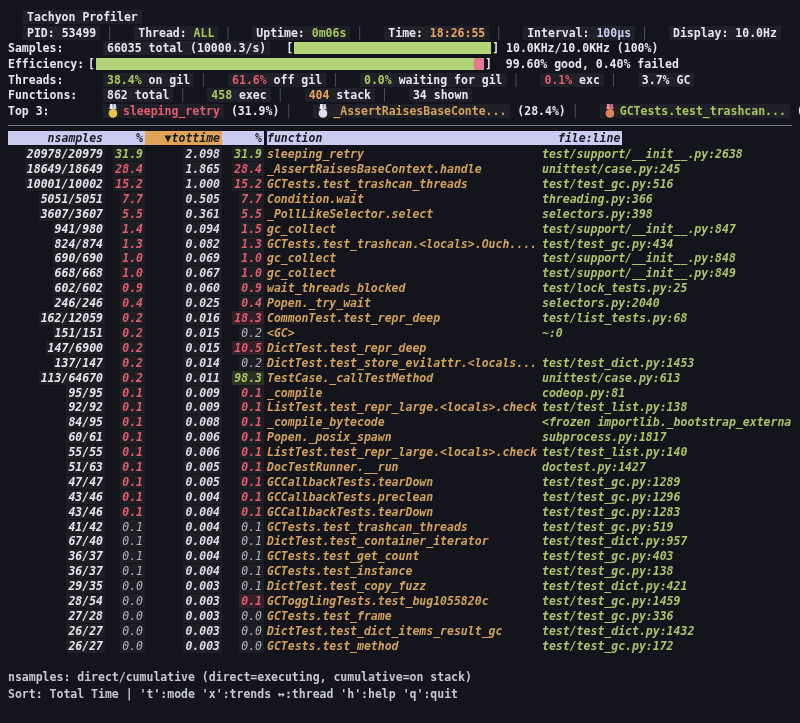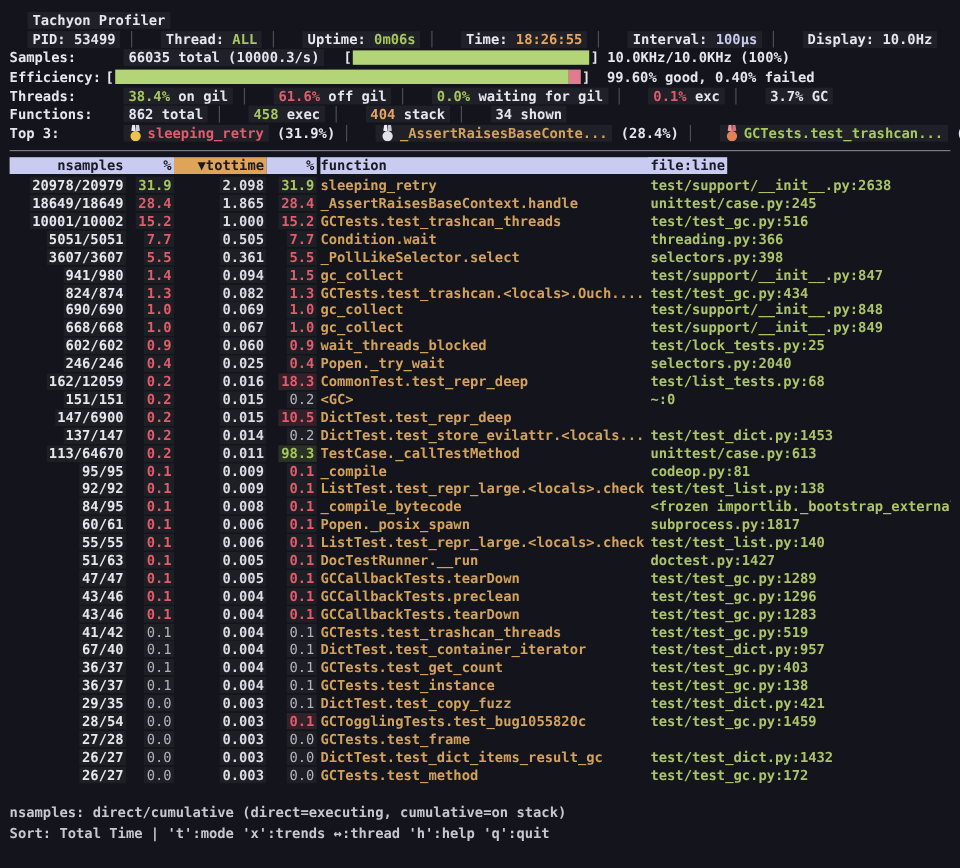--- a/index.html
+++ b/index.html
@@ -37,30 +37,30 @@
   .eff-wrap{display:inline-flex;height:12px;width:388px;margin:0 1px;vertical-align:middle;}
   .eff-good{background:var(--bar-green);flex:1;}
   .eff-bad{background:var(--bar-pink);width:10px;flex:none;}
   .samples-gap{margin-left:16px;}
   .medal{margin:0 5px 0 1px;flex:none;}
   .medal-gold  .coin{fill:#ecc24f;} .medal-gold  .rib{fill:#e9eaf2;} .medal-gold  .rib2{fill:#cdcfdb;}
   .medal-silver .coin{fill:#e0e1eb;} .medal-silver .rib{fill:#f0f1f6;} .medal-silver .rib2{fill:#c4c6d2;}
   .medal-bronze .coin{fill:#e2815a;} .medal-bronze .rib{fill:#ef939f;} .medal-bronze .rib2{fill:#d37683;}
   .rule{height:1px;background:var(--rule);margin:6px 0 4px 0;}
   
-  .thead,.trow{display:grid;grid-template-columns:97px 40px 77px 42px 276px 1fr;align-items:center;}
+  .thead,.trow{display:grid;grid-template-columns:97px 40px 77px 42px 276px 1fr;align-items:center;font-style:italic;}
   .thead{height:16px;margin-bottom:1px;}
   .trow{height:14.9px;}
   .hcell{color:#191a22;background:var(--header-bg);white-space:pre;}
   .hnum{text-align:right;padding-right:2px;}
   .hsort{background:var(--sort-bg);}
   .hfn{padding-left:3px;background:none;}
   .hfn .hbox{background:var(--header-bg);display:inline-block;width:308px;padding-left:0;}
   .hfile{background:none;}
-  .hfile .hbox{background:var(--header-bg);display:inline-block;padding:0 2px;}
+  .hfile .hbox{background:var(--header-bg);display:inline-block;padding:0 2px;margin-left:16px;}
   .cell{white-space:pre;overflow:hidden;}
   .num{text-align:right;}
   .num .v{background:var(--cellchip);padding:0 2px;display:inline-block;}
   .num.c-redhl .v,.num.c-greenhl .v{background:none;}
   .num.c-redhl{background:none;} .num.c-greenhl{background:none;}
   .num.c-redhl .v{background:rgba(226,92,109,0.16);}
   .num.c-greenhl .v{background:rgba(166,200,94,0.16);}
   .fn{padding-left:3px;}
   .file{padding-left:2px;}
   .footer{margin-top:16px;color:#c6c7d1;}
@@ -423,20 +423,21 @@
         <span class="cell num c-redhl"><span class="v">0.1</span></span>
         <span class="cell fn c-gold"><span class="v">GCTogglingTests.test_bug1055820c</span></span>
         <span class="cell file c-file"><span class="v">test/test_gc.py:1459</span></span>
       </div>
       <div class="trow">
         <span class="cell num c-fg"><span class="v">27/28</span></span>
         <span class="cell num c-dim"><span class="v">0.0</span></span>
         <span class="cell num c-tt"><span class="v">0.003</span></span>
         <span class="cell num c-dim"><span class="v">0.0</span></span>
         <span class="cell fn c-gold"><span class="v">GCTests.test_frame</span></span>
+        <span class="cell file c-file"><span class="v">test/test_gc.py:336</span></span>
       </div>
       <div class="trow">
         <span class="cell num c-fg"><span class="v">26/27</span></span>
         <span class="cell num c-dim"><span class="v">0.0</span></span>
         <span class="cell num c-tt"><span class="v">0.003</span></span>
         <span class="cell num c-dim"><span class="v">0.0</span></span>
         <span class="cell fn c-gold"><span class="v">DictTest.test_dict_items_result_gc</span></span>
         <span class="cell file c-file"><span class="v">test/test_dict.py:1432</span></span>
       </div>
       <div class="trow">

